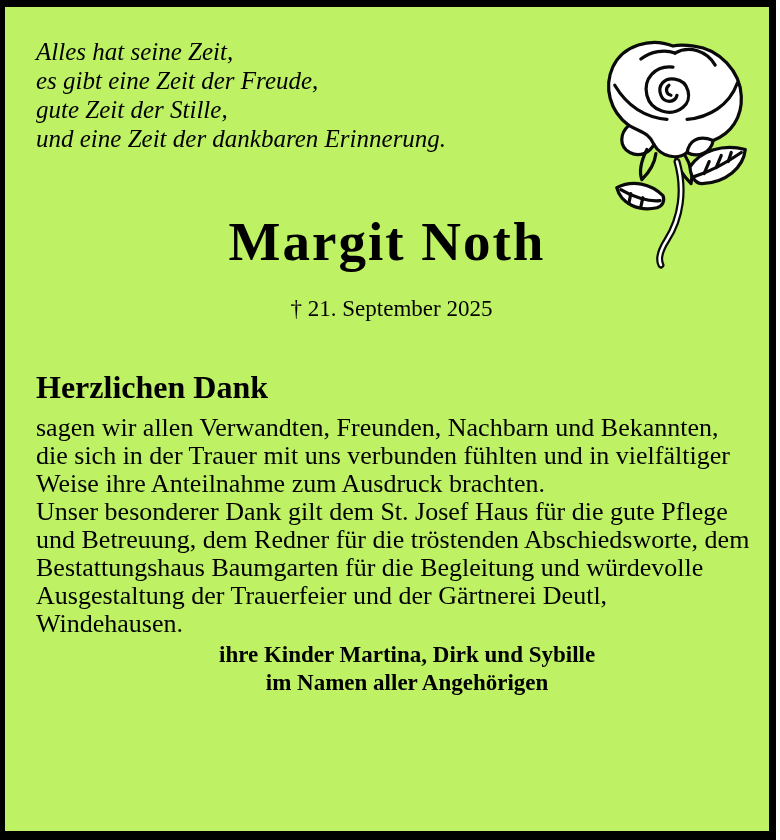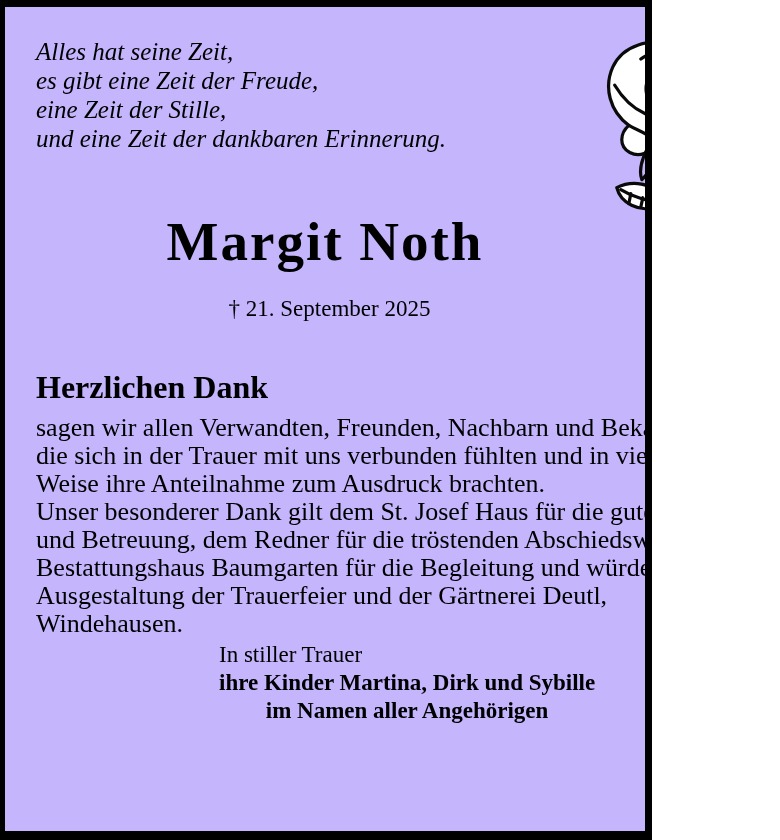--- a/index.html
+++ b/index.html
@@ -2,24 +2,24 @@
 <html><head>
 <meta charset="utf-8">
 <style>
   html, body {
     margin: 0;
     padding: 0;
     background: #ffffff;
   }
   .notice {
     position: relative;
-    width: 652px;
+    width: 776px;
     height: 840px;
     box-sizing: border-box;
-    background: #c4b5fd;
+    background: #bef264;
     border-style: solid;
     border-color: #000000;
     border-width: 7px 7px 9px 5px;
     overflow: hidden;
     font-family: "Liberation Serif", "DejaVu Serif", serif;
     color: #000000;
   }
   .abs { position: absolute; }
 
   .poem {
@@ -93,21 +93,21 @@
   }
 </style>
 </head>
 <body>
 
 <div class="notice">
 
   <div class="abs poem">
     <div>Alles hat seine Zeit,</div>
     <div>es gibt eine Zeit der Freude,</div>
-    <div>eine Zeit der Stille,</div>
+    <div>gute Zeit der Stille,</div>
     <div>und eine Zeit der dankbaren Erinnerung.</div>
   </div>
 
   <svg class="abs rose" viewBox="0 0 170 235" xmlns="http://www.w3.org/2000/svg" aria-hidden="true">
     <g fill="none" stroke="#0a0a0a" stroke-width="3.2" stroke-linecap="round" stroke-linejoin="round">
 
       <path fill="#ffffff" d="M84,13 C62,4 34,12 24,34 C15,54 21,78 40,92
                C31,100 30,113 41,119 C51,124 61,119 65,111
                C72,123 88,127 98,119 C109,125 122,119 124,107
                C142,100 153,84 152,63 C151,38 130,16 105,13
@@ -148,19 +148,18 @@
   <div class="abs death-date">† 21. September 2025</div>
 
   <div class="abs thanks-heading">Herzlichen Dank</div>
 
   <div class="abs thanks-body">
     <p>sagen wir allen Verwandten, Freunden, Nachbarn und Bekannten, die sich in der Trauer mit uns verbunden fühlten und in vielfältiger Weise ihre Anteilnahme zum Ausdruck brachten.</p>
     <p>Unser besonderer Dank gilt dem St. Josef Haus für die gute Pflege und Betreuung, dem Redner für die tröstenden Abschiedsworte, dem Bestattungshaus Baumgarten für die Begleitung und würdevolle Ausgestaltung der Trauerfeier und der Gärtnerei Deutl, Windehausen.</p>
   </div>
 
   <div class="abs mourning">
-    <div>In stiller Trauer</div>
     <div class="bold">ihre Kinder Martina, Dirk und Sybille</div>
     <div class="bold">im Namen aller Angehörigen</div>
   </div>
 
 
 </div>
 
 </body></html>

